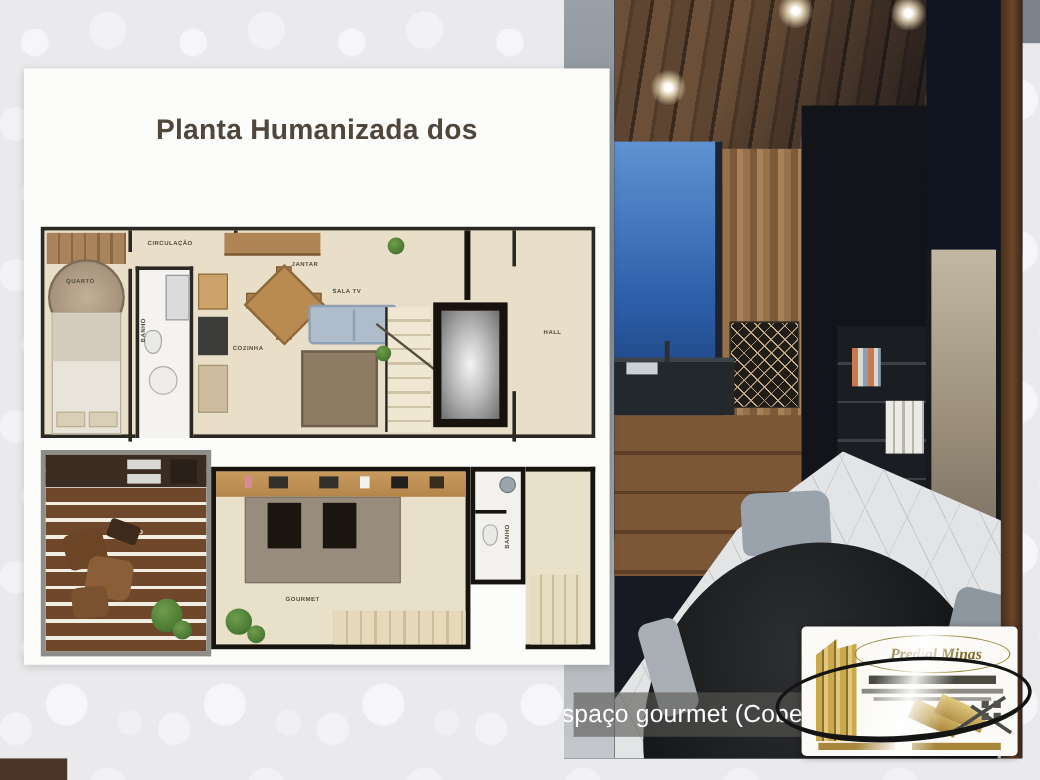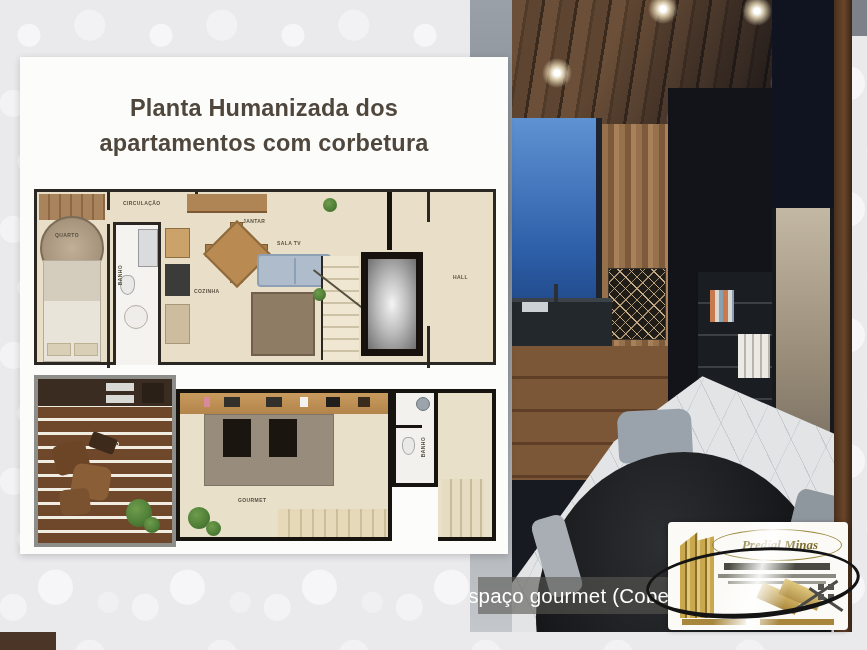--- a/index.html
+++ b/index.html
@@ -212,21 +212,20 @@
     <div class="a ph-chair4"></div>
     <div class="a ph-frame"></div>
     <div class="a ph-caption">
       <span>Espaço gourmet (Coberturas)</span>
     </div>
   </div>
 
   <div class="a card">
     <div class="a card-title">
       <div>Planta Humanizada dos</div>
-      <div>apartamentos com corbetura</div>
     </div>
 
     <div class="a plan-u">
       <div class="a u-wood"></div>
       <div class="a u-rug"></div>
       <span class="a plabel" style="left:18px;top:40px">QUARTO</span>
       <div class="a u-bed">
         <div class="a u-blanket"></div>
         <div class="a u-pillow" style="left:3px;top:82px"></div>
         <div class="a u-pillow" style="left:30px;top:82px"></div>

